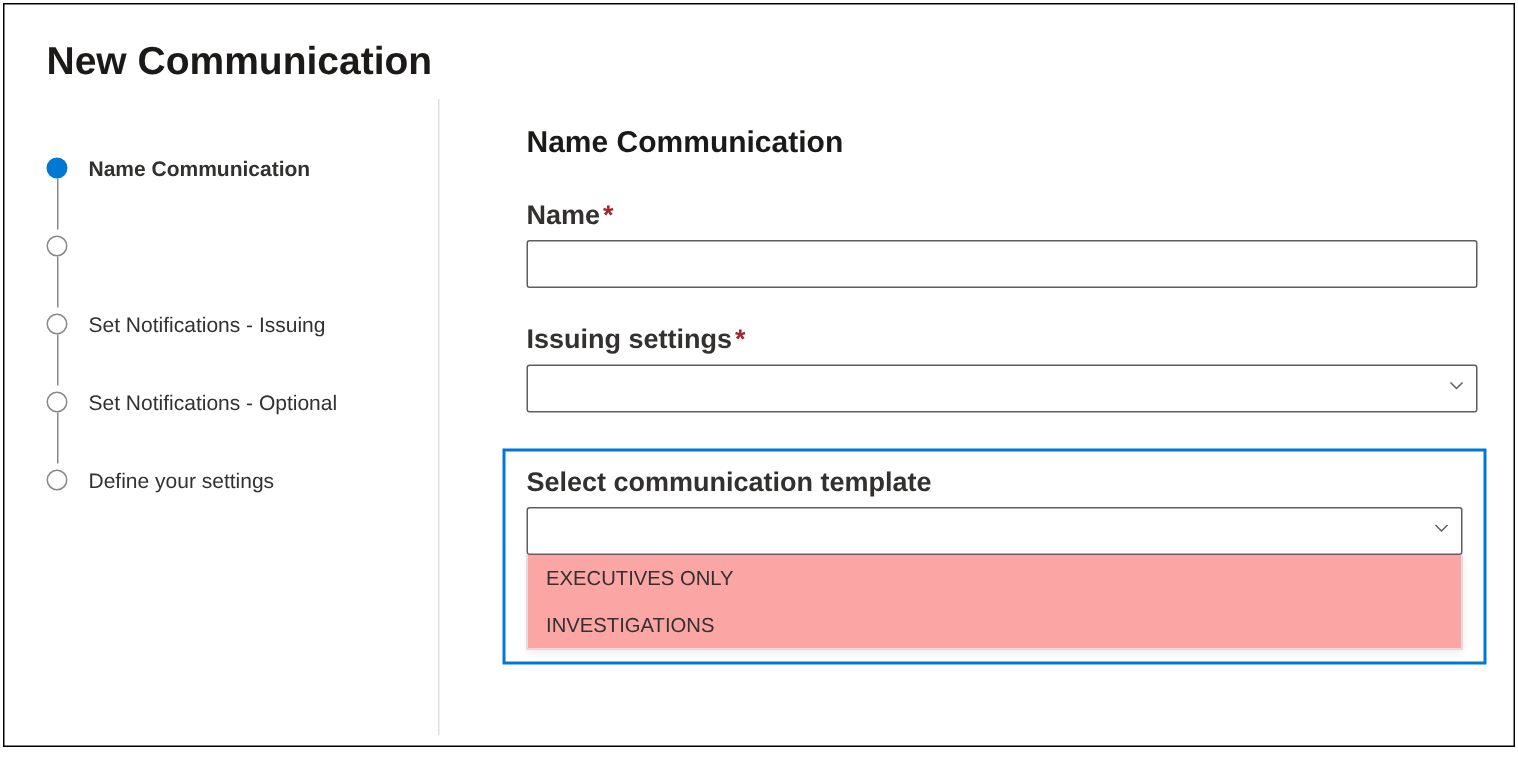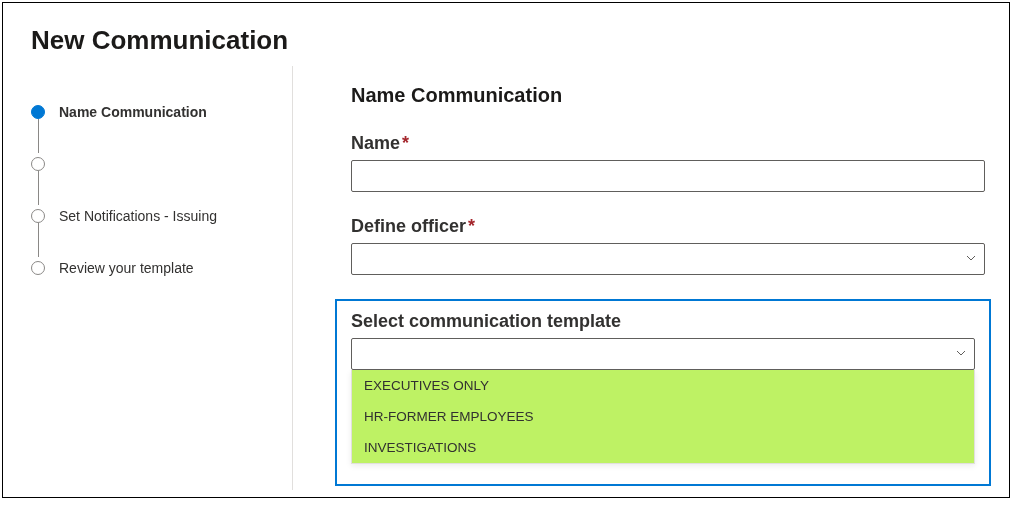--- a/index.html
+++ b/index.html
@@ -120,30 +120,30 @@
     }
     .chevron svg {
       width: 12px;
       height: 12px;
     }
     .field-group {
       margin-bottom: 24px;
     }
     .highlight-box {
       border: 2px solid #0078d4;
-      padding: 10px 14px 20px 14px;
+      padding: 10px 14px 8px 14px;
       margin-top: 2px;
       margin-left: -16px;
       margin-right: -6px;
     }
     .dropdown-list {
       border: 1px solid #e1dfdd;
       border-top: none;
       box-shadow: 0 2px 6px rgba(0,0,0,0.08);
-      background: #bef264;
+      background: #fca5a5;
     }
     .dropdown-option {
       padding: 8px 12px;
       font-size: 13.5px;
       color: #323130;
       cursor: pointer;
     }
   </style>
 </head>
 <body>
@@ -162,38 +162,43 @@
         <div class="dot"></div>
         <div class="connector"></div>
       </div>
       <div class="step">
         <div class="dot"></div>
         <div class="connector"></div>
         <span class="label">Set Notifications - Issuing</span>
       </div>
       <div class="step">
         <div class="dot"></div>
-
-        <span class="label">Review your template</span>
+        <div class="connector"></div>
+        <span class="label">Set Notifications - Optional</span>
+      </div>
+      <div class="step">
+        <div class="dot"></div>
+
+        <span class="label">Define your settings</span>
       </div>
     </nav>
 
     <main class="main">
       <h2 class="section-title">Name Communication</h2>
 
       <div class="field-group">
         <div class="field-label">
           <span>Name</span><span class="required">*</span>
         </div>
         <input type="text" class="text-input" style="">
       </div>
 
       <div class="field-group">
         <div class="field-label">
-          <span>Define officer</span><span class="required">*</span>
+          <span>Issuing settings</span><span class="required">*</span>
         </div>
         <div class="select-wrapper">
           <div class="select-box"></div>
           <span class="chevron">
             <svg viewBox="0 0 12 12">
                 <path d="M2 4 L6 8 L10 4" stroke="#605e5c" stroke-width="1" fill="none"></path>
               </svg>
           </span>
         </div>
       </div>
@@ -203,20 +208,19 @@
         <div class="select-wrapper">
           <div class="select-box"></div>
           <span class="chevron">
             <svg viewBox="0 0 12 12">
                 <path d="M2 4 L6 8 L10 4" stroke="#605e5c" stroke-width="1" fill="none"></path>
               </svg>
           </span>
         </div>
         <div class="dropdown-list">
           <div class="dropdown-option">EXECUTIVES ONLY</div>
-          <div class="dropdown-option">HR-FORMER EMPLOYEES</div>
           <div class="dropdown-option">INVESTIGATIONS</div>
         </div>
       </div>
 
     </main>
   </div>
 </div>
 
 </body></html>

